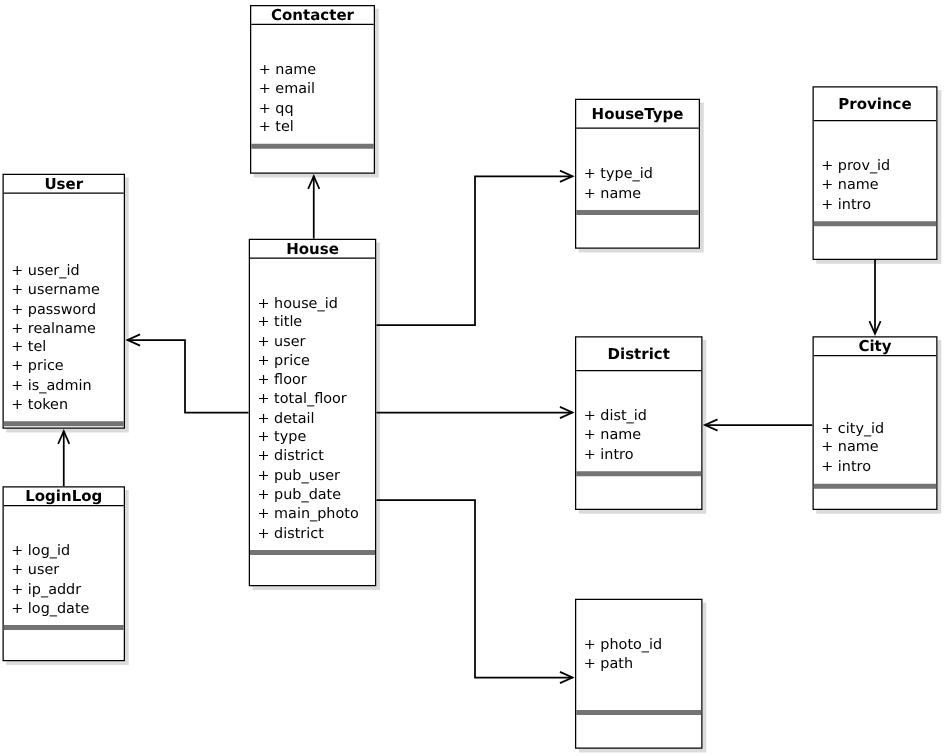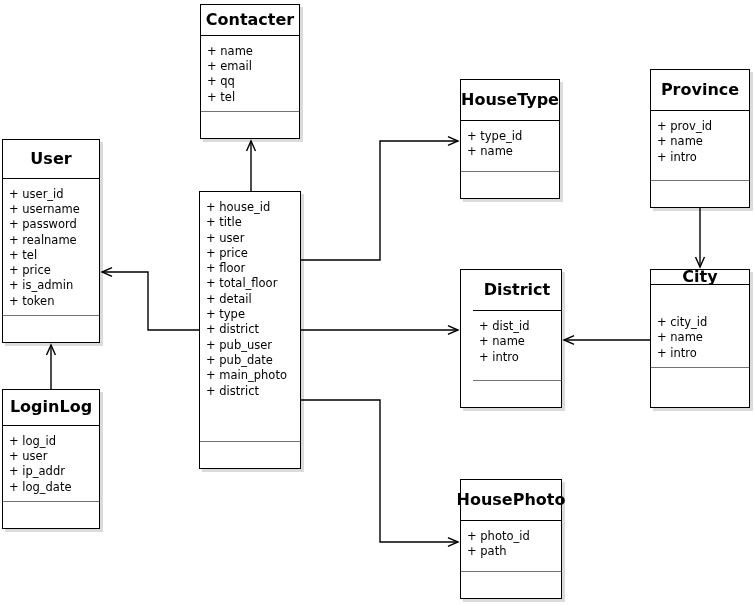--- a/index.html
+++ b/index.html
@@ -31,33 +31,34 @@
     border: 1px solid #000000;
     box-shadow: 3px 3px 0 0 rgba(0,0,0,0.14);
     display: flex;
     flex-direction: column;
     z-index: 5;
   }
   .cls-title {
     box-sizing: border-box;
     text-align: center;
     font-weight: bold;
-    font-size: 16px;
+    font-size: 12px;
     color: #000000;
     line-height: 14px;
     border-bottom: 1px solid #000000;
     display: flex;
     align-items: center;
     justify-content: center;
   }
   .cls-attrs {
     box-sizing: border-box;
     flex: 1 1 auto;
-    border-bottom: 1px solid #737373;
+    border-bottom: 4px solid #737373;
     padding: 8px 0 6px 6px;
+    margin-top: 20px;
   }
   .attr-row {
     font-size: 11.5px;
     line-height: 15.3px;
     color: #000000;
     white-space: nowrap;
   }
   .cls-methods {
     box-sizing: border-box;
     flex: 0 0 auto;
@@ -107,35 +108,36 @@
       <div class="uml-class" style="left: 200px; top: 4px; width: 100px; height: 135px;">
         <div class="cls-title" style="height: 40px;">Contacter</div>
         <div class="cls-attrs">
           <div class="attr-row">+ name</div>
           <div class="attr-row">+ email</div>
           <div class="attr-row">+ qq</div>
           <div class="attr-row">+ tel</div>
         </div>
         <div class="cls-methods" style="height: 26px;"></div>
       </div>
-      <div class="uml-class" style="left: 2px; top: 139px; width: 98px; height: 204px;">
+      <div class="uml-class" style="left: 2px; top: 139px; width: 98px; height: 204px; gap: 26px;">
         <div class="cls-title" style="height: 41px;">User</div>
         <div class="cls-attrs">
           <div class="attr-row">+ user_id</div>
           <div class="attr-row">+ username</div>
           <div class="attr-row">+ password</div>
           <div class="attr-row">+ realname</div>
           <div class="attr-row">+ tel</div>
           <div class="attr-row">+ price</div>
           <div class="attr-row">+ is_admin</div>
           <div class="attr-row">+ token</div>
         </div>
         <div class="cls-methods" style="height: 26px;"></div>
       </div>
       <div class="uml-class" style="left: 199px; top: 191px; width: 102px; height: 278px;">
+        <div class="cls-title" style="height: 40px;">House</div>
         <div class="cls-attrs">
           <div class="attr-row">+ house_id</div>
           <div class="attr-row">+ title</div>
           <div class="attr-row">+ user</div>
           <div class="attr-row">+ price</div>
           <div class="attr-row">+ floor</div>
           <div class="attr-row">+ total_floor</div>
           <div class="attr-row">+ detail</div>
           <div class="attr-row">+ type</div>
           <div class="attr-row">+ district</div>
@@ -157,31 +159,30 @@
         <div class="cls-methods" style="height: 26px;"></div>
       </div>
       <div class="uml-class" style="left: 460px; top: 79px; width: 100px; height: 120px;">
         <div class="cls-title" style="height: 41px; text-align: right;">HouseType</div>
         <div class="cls-attrs">
           <div class="attr-row">+ type_id</div>
           <div class="attr-row">+ name</div>
         </div>
         <div class="cls-methods" style="height: 26px;"></div>
       </div>
-      <div class="uml-class" style="left: 460px; top: 269px; width: 102px; height: 139px; padding-left: 12px;">
+      <div class="uml-class" style="left: 460px; top: 269px; width: 102px; height: 139px;">
         <div class="cls-title" style="height: 41px;">District</div>
         <div class="cls-attrs">
           <div class="attr-row">+ dist_id</div>
           <div class="attr-row">+ name</div>
           <div class="attr-row">+ intro</div>
         </div>
         <div class="cls-methods" style="height: 26px;"></div>
       </div>
       <div class="uml-class" style="left: 460px; top: 479px; width: 102px; height: 120px;">
-        <div class="cls-title" style="height: 41px;">HousePhoto</div>
         <div class="cls-attrs">
           <div class="attr-row">+ photo_id</div>
           <div class="attr-row">+ path</div>
         </div>
         <div class="cls-methods" style="height: 26px;"></div>
       </div>
       <div class="uml-class" style="left: 650px; top: 69px; width: 100px; height: 139px;">
         <div class="cls-title" style="height: 41px;">Province</div>
         <div class="cls-attrs">
           <div class="attr-row">+ prov_id</div>

